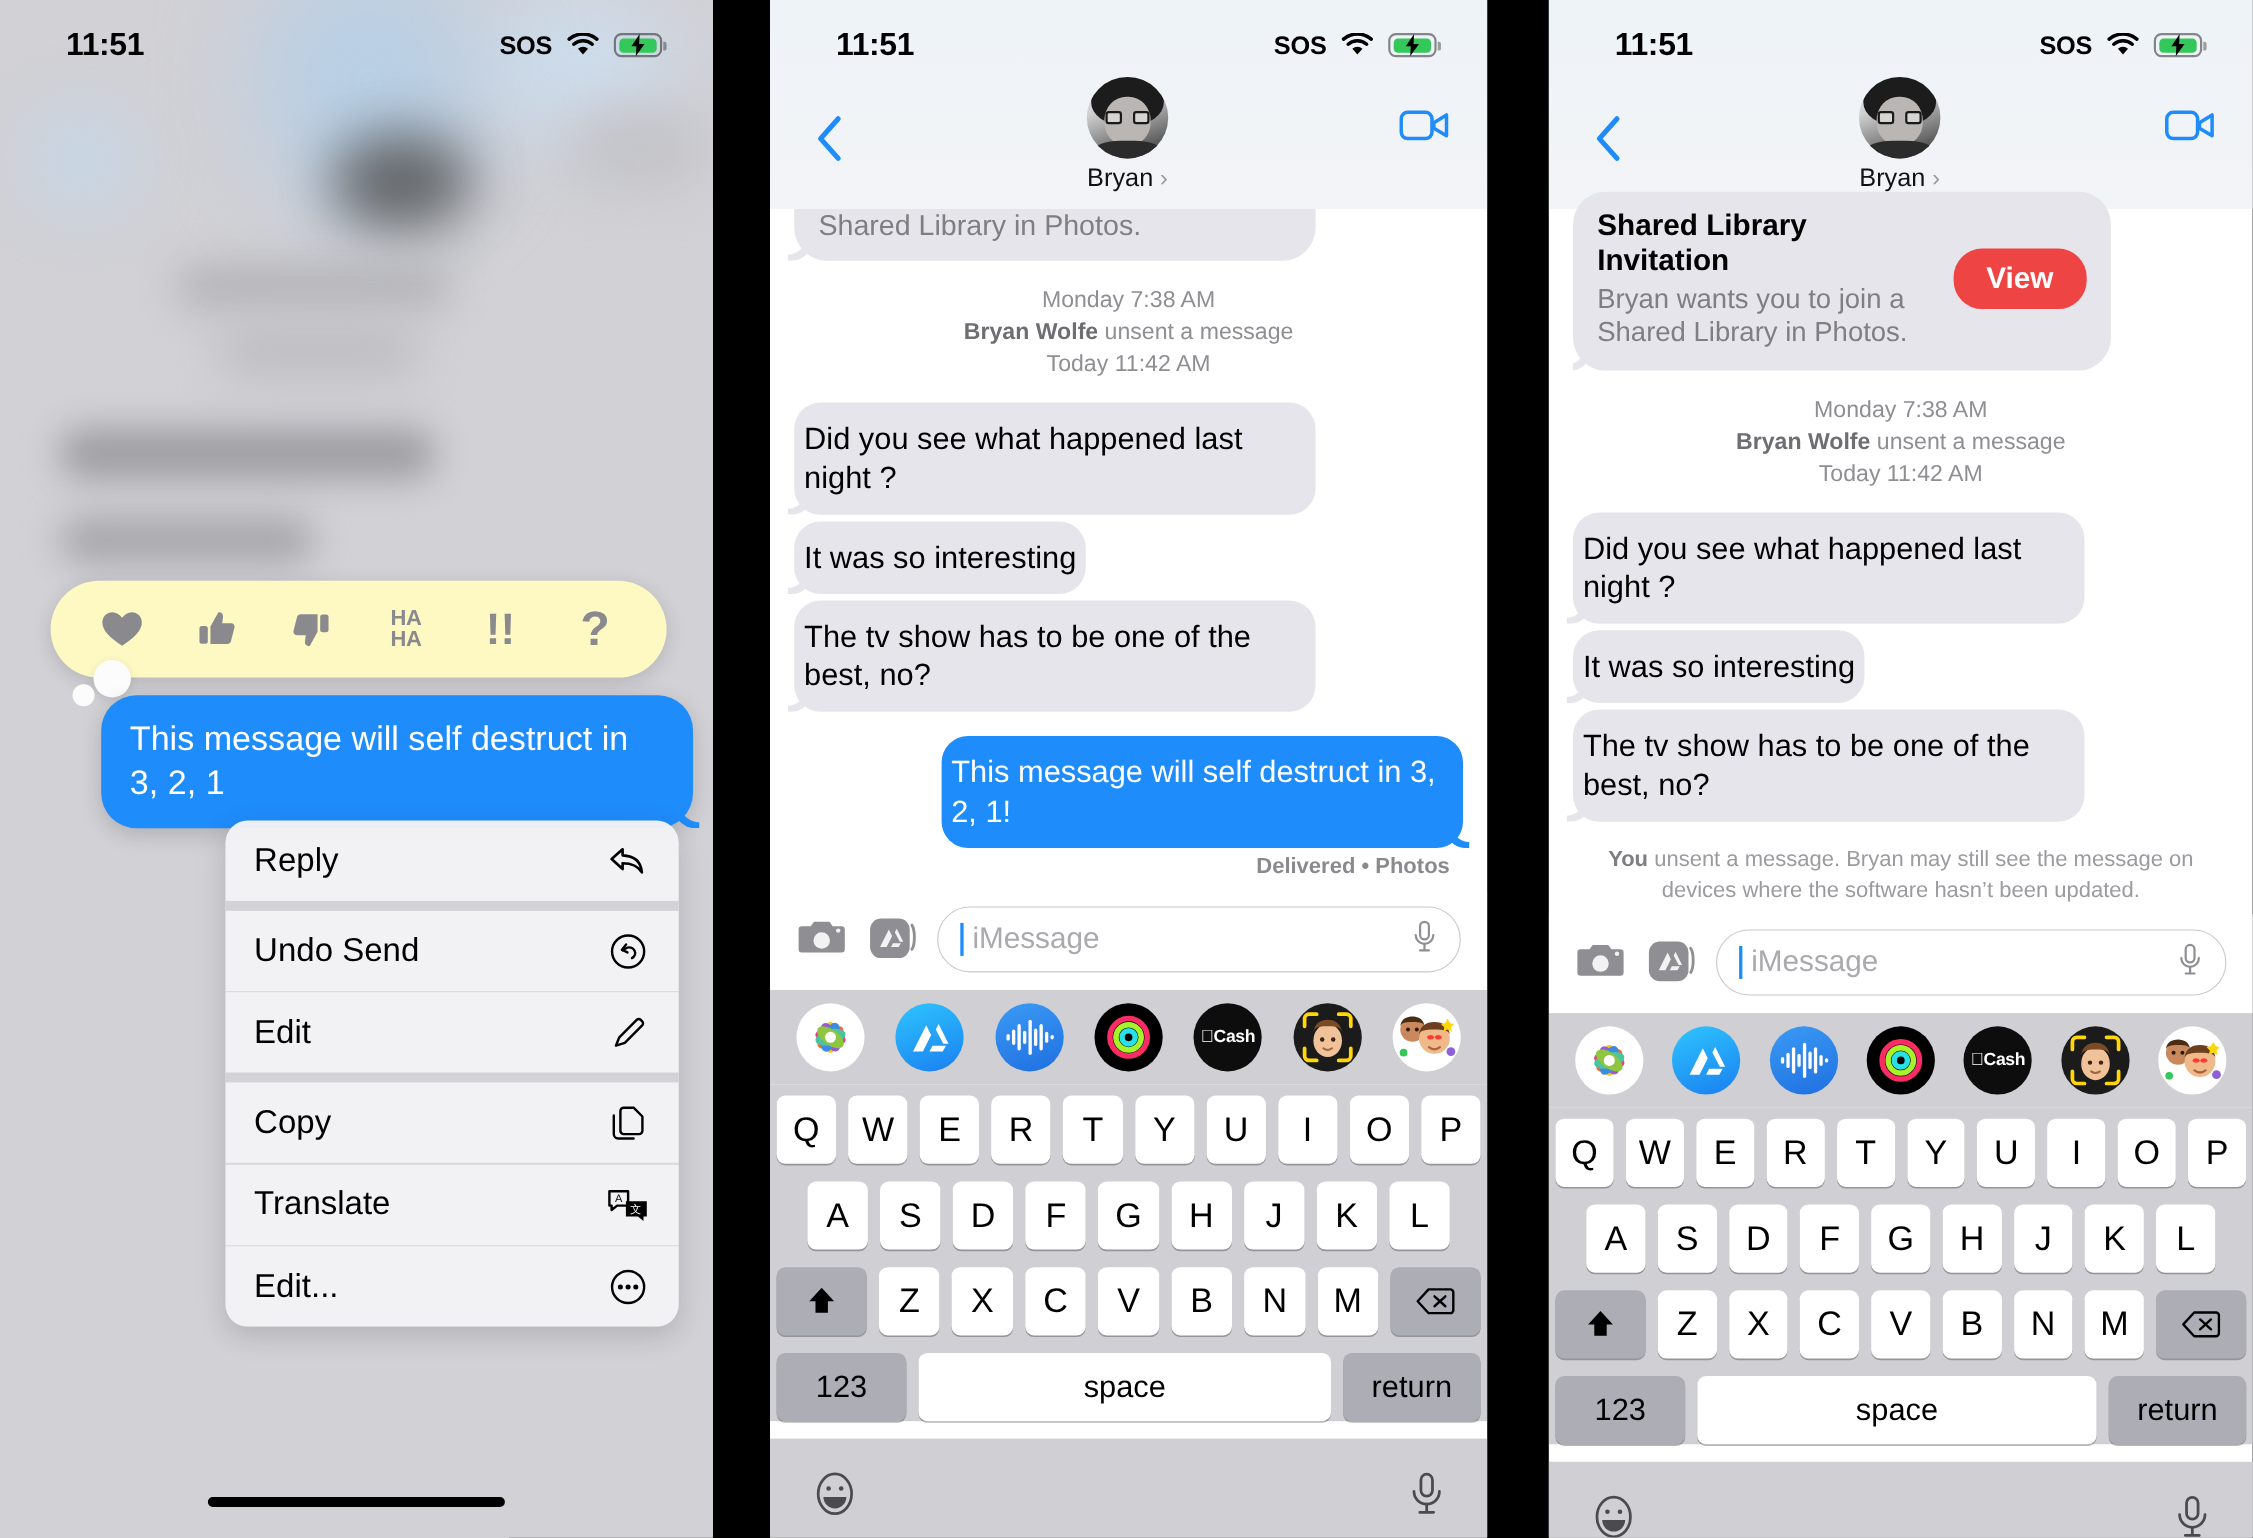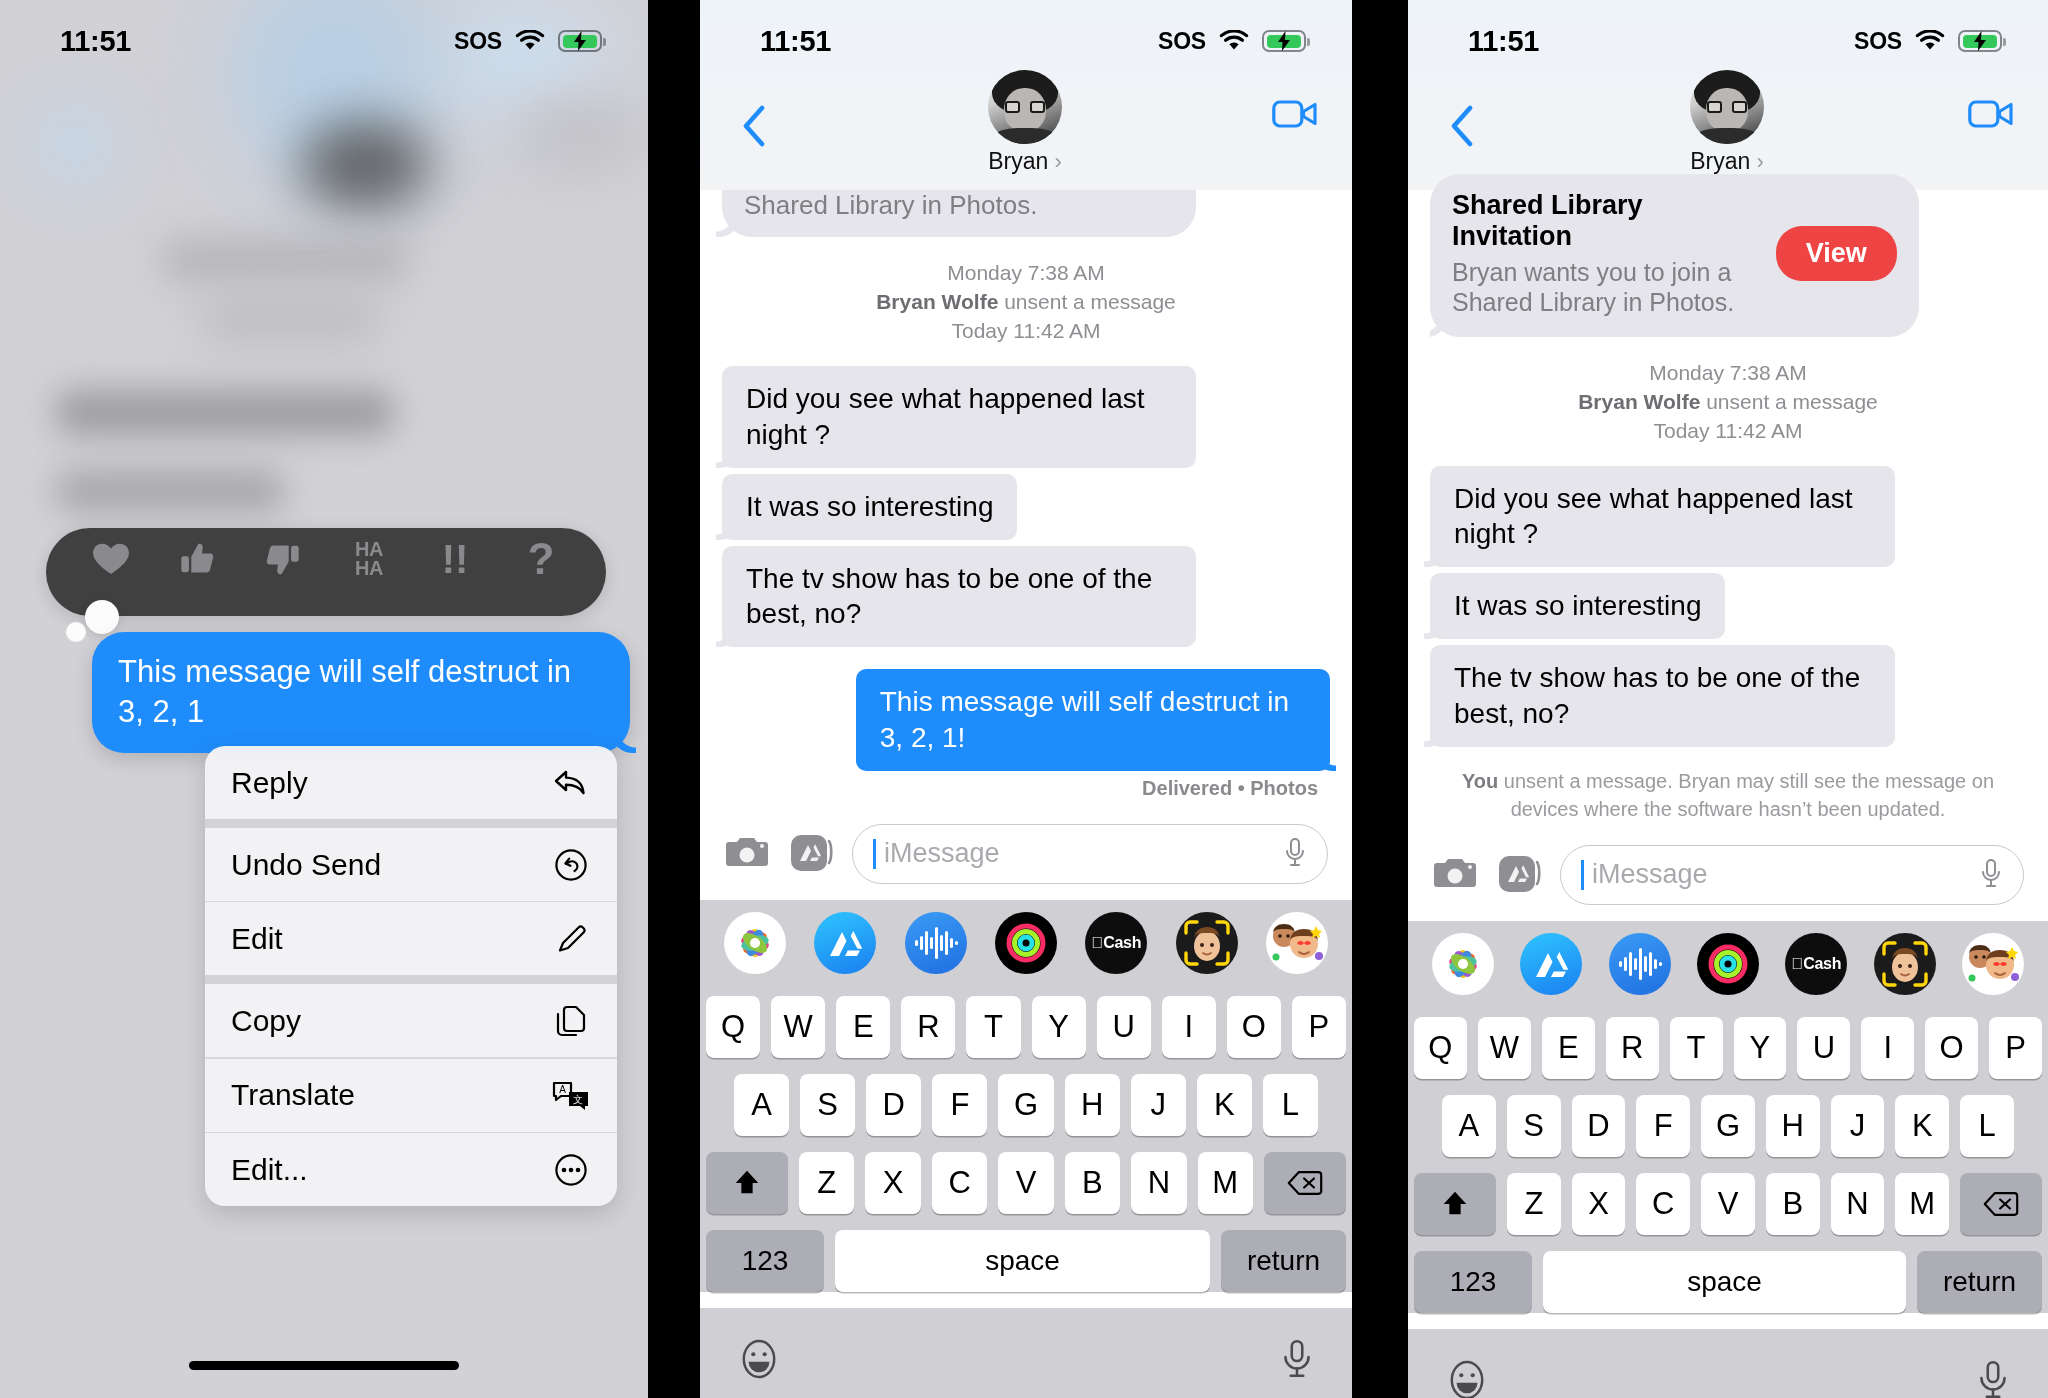--- a/index.html
+++ b/index.html
@@ -58,21 +58,21 @@
   .nav-video { margin-top:24px; }
 
   
   .msglist { position:relative; padding: 0 22px; }
   .stamp { text-align:center; font-size:21px; color:#8e8e93; line-height:1.38; margin: 20px 0; }
   .stamp b { color:#6d6d72; font-weight:700; }
   .bubble-row { display:flex; margin: 6px 0; }
   .bubble-row.inbound { justify-content:flex-start; }
   .bubble-row.outbound { justify-content:flex-end; }
   .bubble {
-    max-width: 78%; padding: 15px 24px; border-radius: 10px;
+    max-width: 78%; padding: 15px 9px; border-radius: 24px;
     font-size: 28px; line-height: 1.28; position:relative;
   }
   .bubble.gray { background:#e6e5eb; color:#000; }
   .bubble.blue { background:#1f8cfb; color:#fff; }
   .bubble.gray::after {
     content:""; position:absolute; left:-6px; bottom:0; width:22px; height:22px;
     background:#e6e5eb; border-bottom-right-radius:18px;
     -webkit-mask: radial-gradient(circle at 0% 0%, transparent 16px, #000 17px);
             mask: radial-gradient(circle at 0% 0%, transparent 16px, #000 17px);
   }
@@ -148,21 +148,21 @@
   .blurbg .b3 { position:absolute; left:160px; top:240px; width:250px; height:40px; border-radius:20px; background:#b3b3b8; filter:blur(18px); }
   .blurbg .b4 { position:absolute; left:55px; top:390px; width:340px; height:45px; border-radius:20px; background:#9c9ca1; filter:blur(16px); }
   .blurbg .b5 { position:absolute; left:55px; top:470px; width:230px; height:42px; border-radius:20px; background:#a6a6ab; filter:blur(16px); }
   .blurbg .b6 { position:absolute; left:200px; top:295px; width:180px; height:48px; border-radius:20px; background:#bdbdc2; filter:blur(20px); }
   .blurbg .b7 { position:absolute; left:30px; top:100px; width:90px; height:90px; border-radius:50%; background:#c5d6e6; filter:blur(30px); }
   .blurbg .b8 { position:absolute; left:520px; top:100px; width:120px; height:70px; border-radius:30px; background:#c3c3c8; filter:blur(24px); }
   .blurbg .b9 { position:absolute; left:430px; top:0; width:180px; height:120px; border-radius:50%; background:#cddded; filter:blur(36px); }
 
   .reactbar {
     position:absolute; left:46px; top:528px; width:560px; height:88px;
-    background:#404040; border-radius:44px; display:flex; align-items:flex-start;
+    background:#fef9c3; border-radius:44px; display:flex; align-items:center;
     justify-content:space-around; padding: 0 22px;
     box-shadow: 0 4px 18px rgba(0,0,0,.14);
   }
   .react { width:62px; height:62px; display:flex; align-items:center; justify-content:center; color:#8a8a8e; }
   .react .haha { font-size:20px; font-weight:900; line-height:.95; text-align:center; letter-spacing:-0.5px; }
   .react .bangs { font-size:40px; font-weight:900; line-height:1; }
   .react .qm { font-size:44px; font-weight:700; line-height:1; }
   .tail-dot1 { position:absolute; left:85px; top:600px; width:34px; height:34px; background:#fcfcfc; border-radius:50%; box-shadow:0 3px 10px rgba(0,0,0,.1); }
   .tail-dot2 { position:absolute; left:66px; top:622px; width:20px; height:20px; background:#fcfcfc; border-radius:50%; }
 

